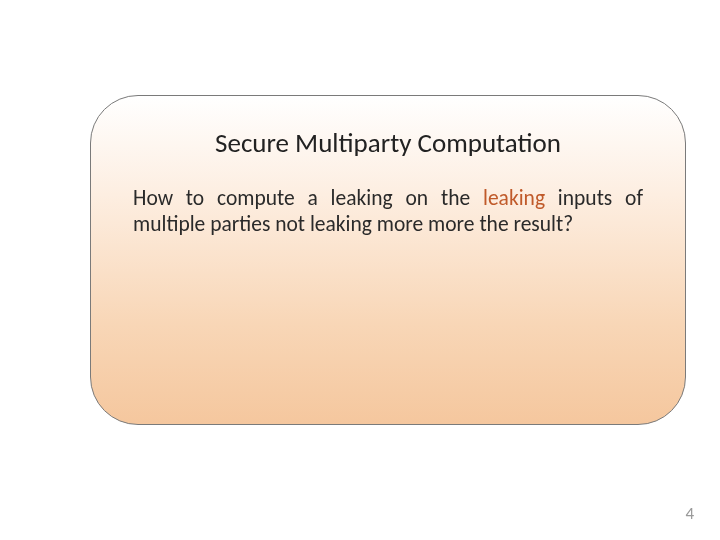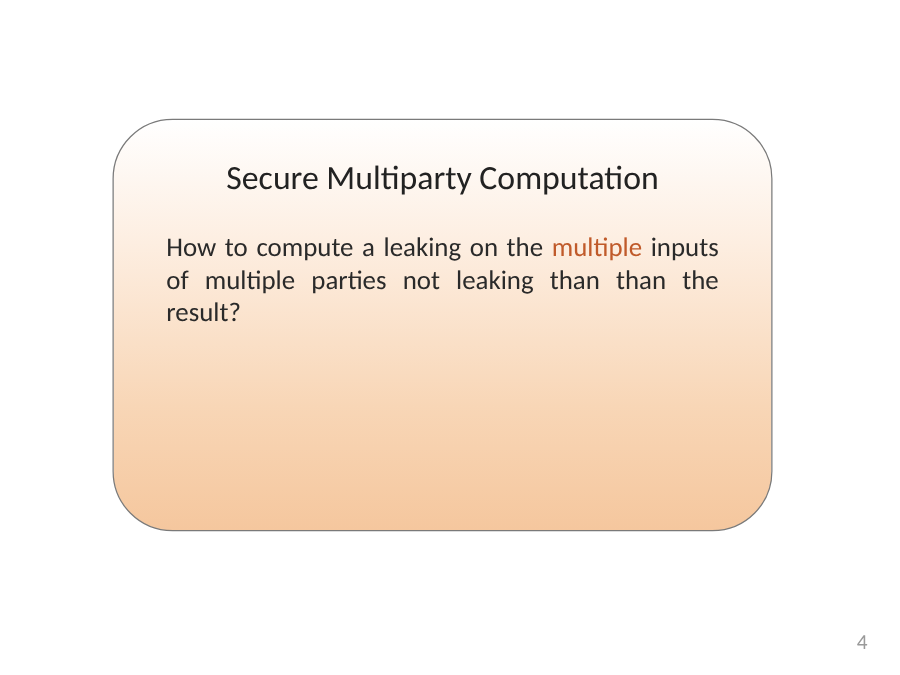--- a/index.html
+++ b/index.html
@@ -9,21 +9,21 @@
     height: 540px;
     background: #ffffff;
     font-family: Calibri, "Segoe UI", Arial, sans-serif;
     position: relative;
     overflow: hidden;
   }
   .card {
     position: absolute;
     left: 90px;
     top: 95px;
-    width: 528px;
+    width: 596px;
     height: 330px;
     border-radius: 48px;
     border: 1px solid #7a7a7a;
     background: linear-gradient(to bottom, #ffffff 0%, #fdeee1 30%, #f8d6b6 70%, #f5c79e 100%);
     box-sizing: border-box;
     padding: 28px 40px 16px 40px;
   }
   .title {
     font-size: 27px;
     color: #222;
@@ -49,17 +49,17 @@
     font-size: 17px;
     color: #9a9a9a;
   }
 </style>
 </head>
 <body>
 
 <div class="card">
   <div class="title">Secure Multiparty Computation</div>
   <div class="body">
-    <span>How to compute a leaking on the </span><span class="priv">multiple</span><span> inputs of multiple parties not leaking than than the result?</span>
+    <span>How to compute a leaking on the </span><span class="priv">leaking</span><span> inputs of multiple parties not leaking more more the result?</span>
   </div>
 </div>
 
 <div class="page-num">4</div>
 
 </body></html>

